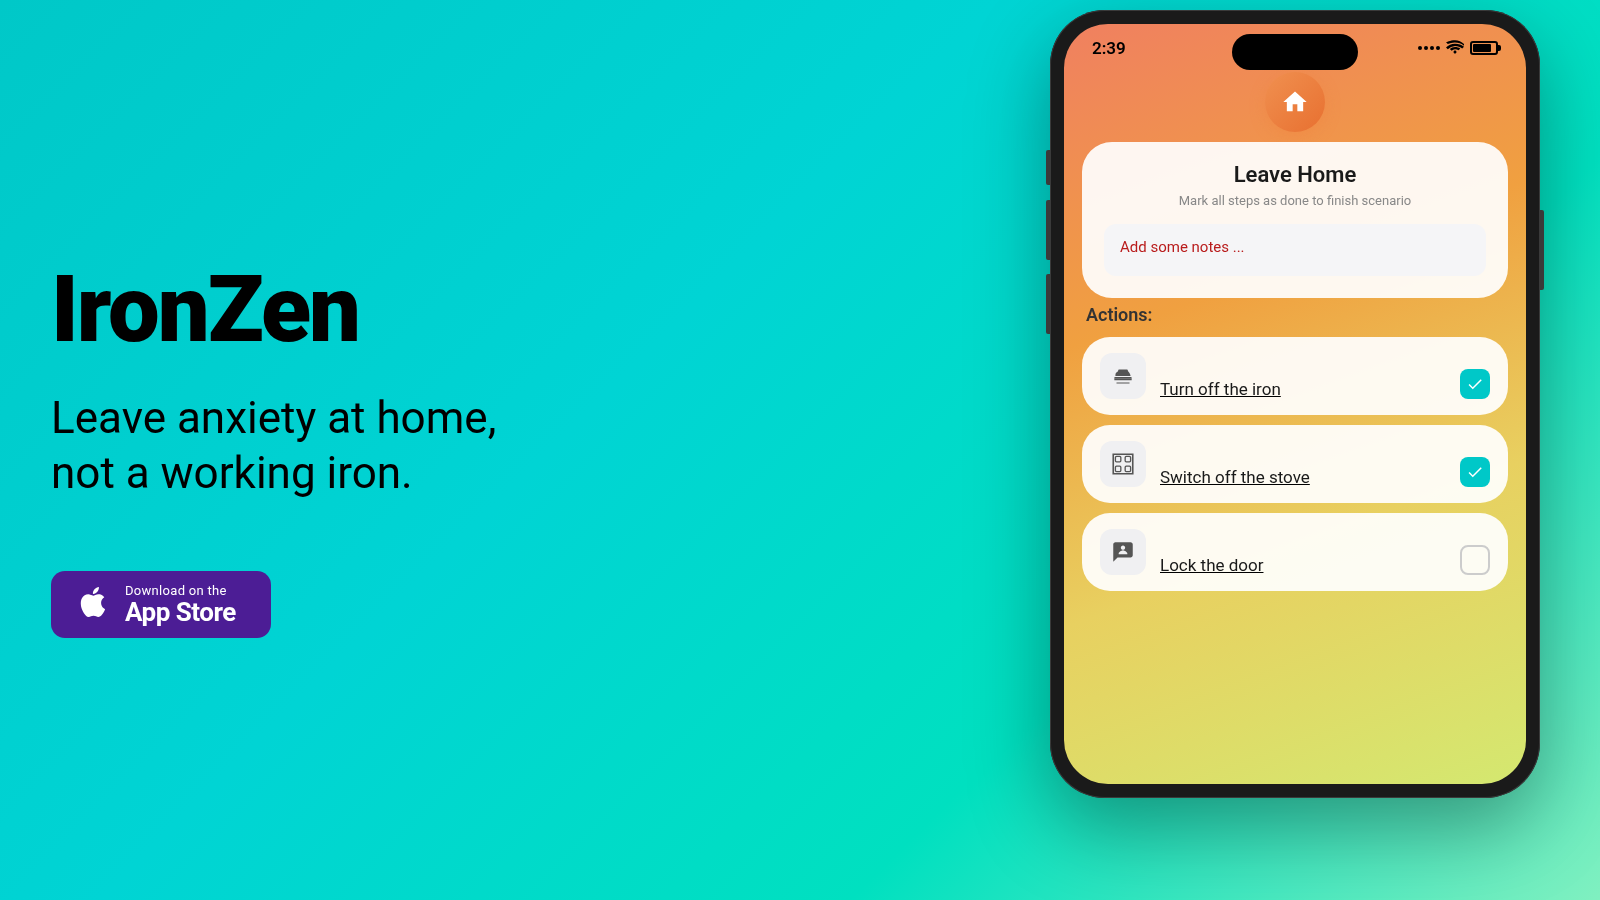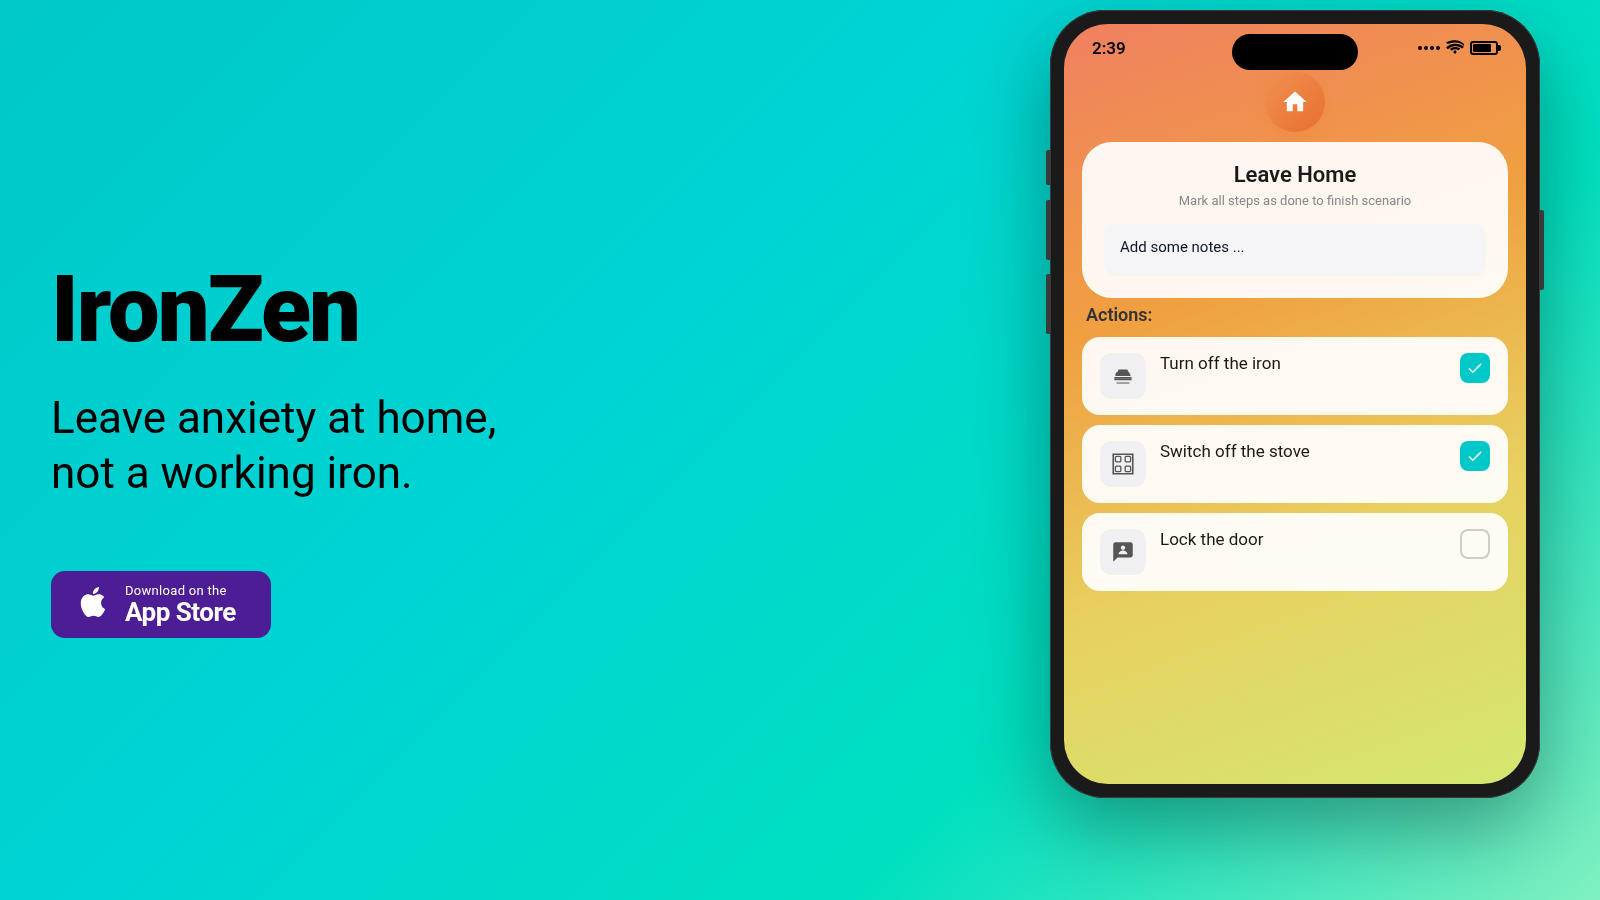--- a/index.html
+++ b/index.html
@@ -252,41 +252,42 @@
       color: #888;
       text-align: center;
       margin-bottom: 16px;
     }
 
     .notes-input {
       background: #f5f5f7;
       border-radius: 12px;
       padding: 14px 16px;
       font-size: 15px;
-      color: #0f172a;
+      color: #b91c1c;
       min-height: 52px;
     }
 
     
     .actions-label {
       font-size: 18px;
       font-weight: 600;
       color: #333;
       margin-bottom: 12px;
       padding-left: 4px;
     }
 
     .action-item {
       background: rgba(255,255,255,0.92);
-      border-radius: 18px;
+      border-radius: 28px;
       padding: 16px 18px;
       display: flex;
-      align-items: flex-start;
+      align-items: flex-end;
       gap: 14px;
       margin-bottom: 10px;
+      text-decoration: underline;
     }
 
     .action-icon-box {
       width: 46px;
       height: 46px;
       background: #f0f0f2;
       border-radius: 12px;
       display: flex;
       align-items: center;
       justify-content: center;

